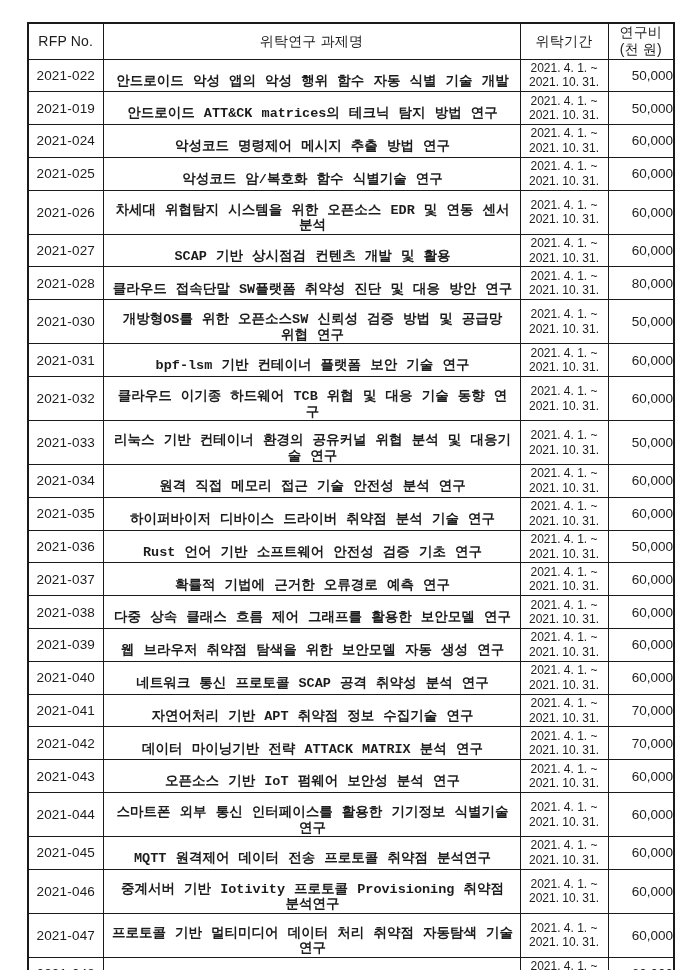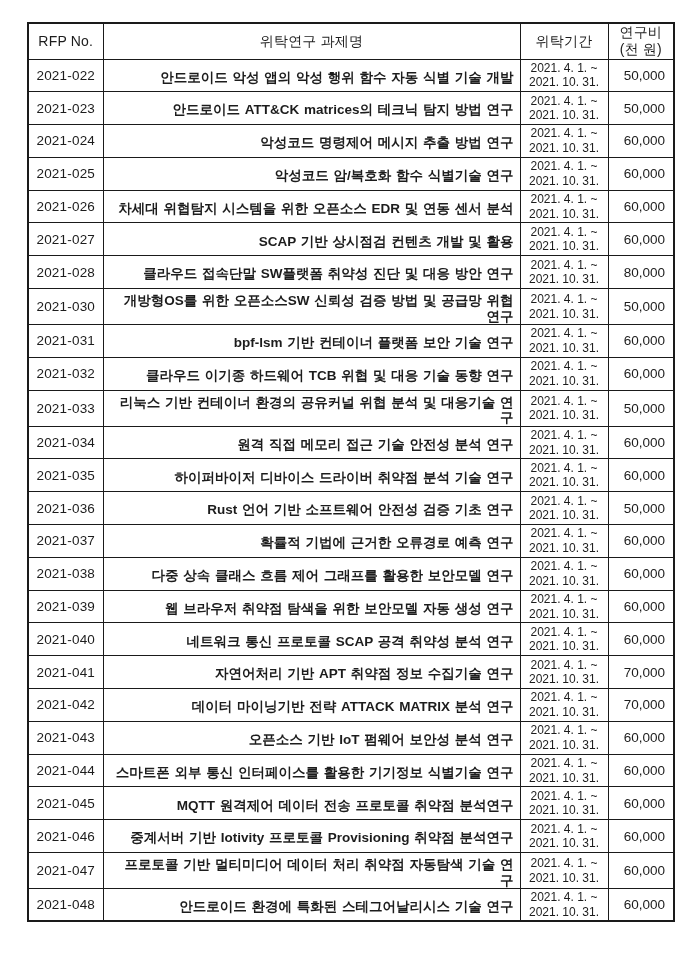--- a/index.html
+++ b/index.html
@@ -34,35 +34,35 @@
     letter-spacing: 0.2px;
   }
   td.c-no {
     text-align: center;
     font-size: 13.5px;
     letter-spacing: 0.2px;
   }
   td.c-title {
     font-size: 13.5px;
     font-weight: 600;
-    text-align: right;
-    padding: 4px 6px 0 8px;
+    text-align: center;
+    padding: 12px 6px 0 8px;
     line-height: 15.5px;
     word-spacing: 1px;
+    font-family: Liberation Mono, monospace;
   }
   td.c-period {
     font-size: 12px;
     text-align: center;
     line-height: 14.6px;
     white-space: nowrap;
   }
   td.c-budget {
     font-size: 13.5px;
     text-align: right;
-    padding-right: 8px;
   }
   .two-line div { display: block; }
 </style>
 </head>
 <body>
 
 <div class="page">
   <table class="doc-table">
     <colgroup>
       <col style="width:75px">
@@ -85,21 +85,21 @@
         <tr>
       <td class="c-no">2021-022</td>
       <td class="c-title">안드로이드 악성 앱의 악성 행위 함수 자동 식별 기술 개발</td>
       <td class="c-period two-line">
         <div>2021. 4. 1. ~</div>
         <div>2021. 10. 31.</div>
       </td>
       <td class="c-budget">50,000</td>
     </tr>
         <tr>
-      <td class="c-no">2021-023</td>
+      <td class="c-no">2021-019</td>
       <td class="c-title">안드로이드 ATT&amp;CK matrices의 테크닉 탐지 방법 연구</td>
       <td class="c-period two-line">
         <div>2021. 4. 1. ~</div>
         <div>2021. 10. 31.</div>
       </td>
       <td class="c-budget">50,000</td>
     </tr>
         <tr>
       <td class="c-no">2021-024</td>
       <td class="c-title">악성코드 명령제어 메시지 추출 방법 연구</td>

